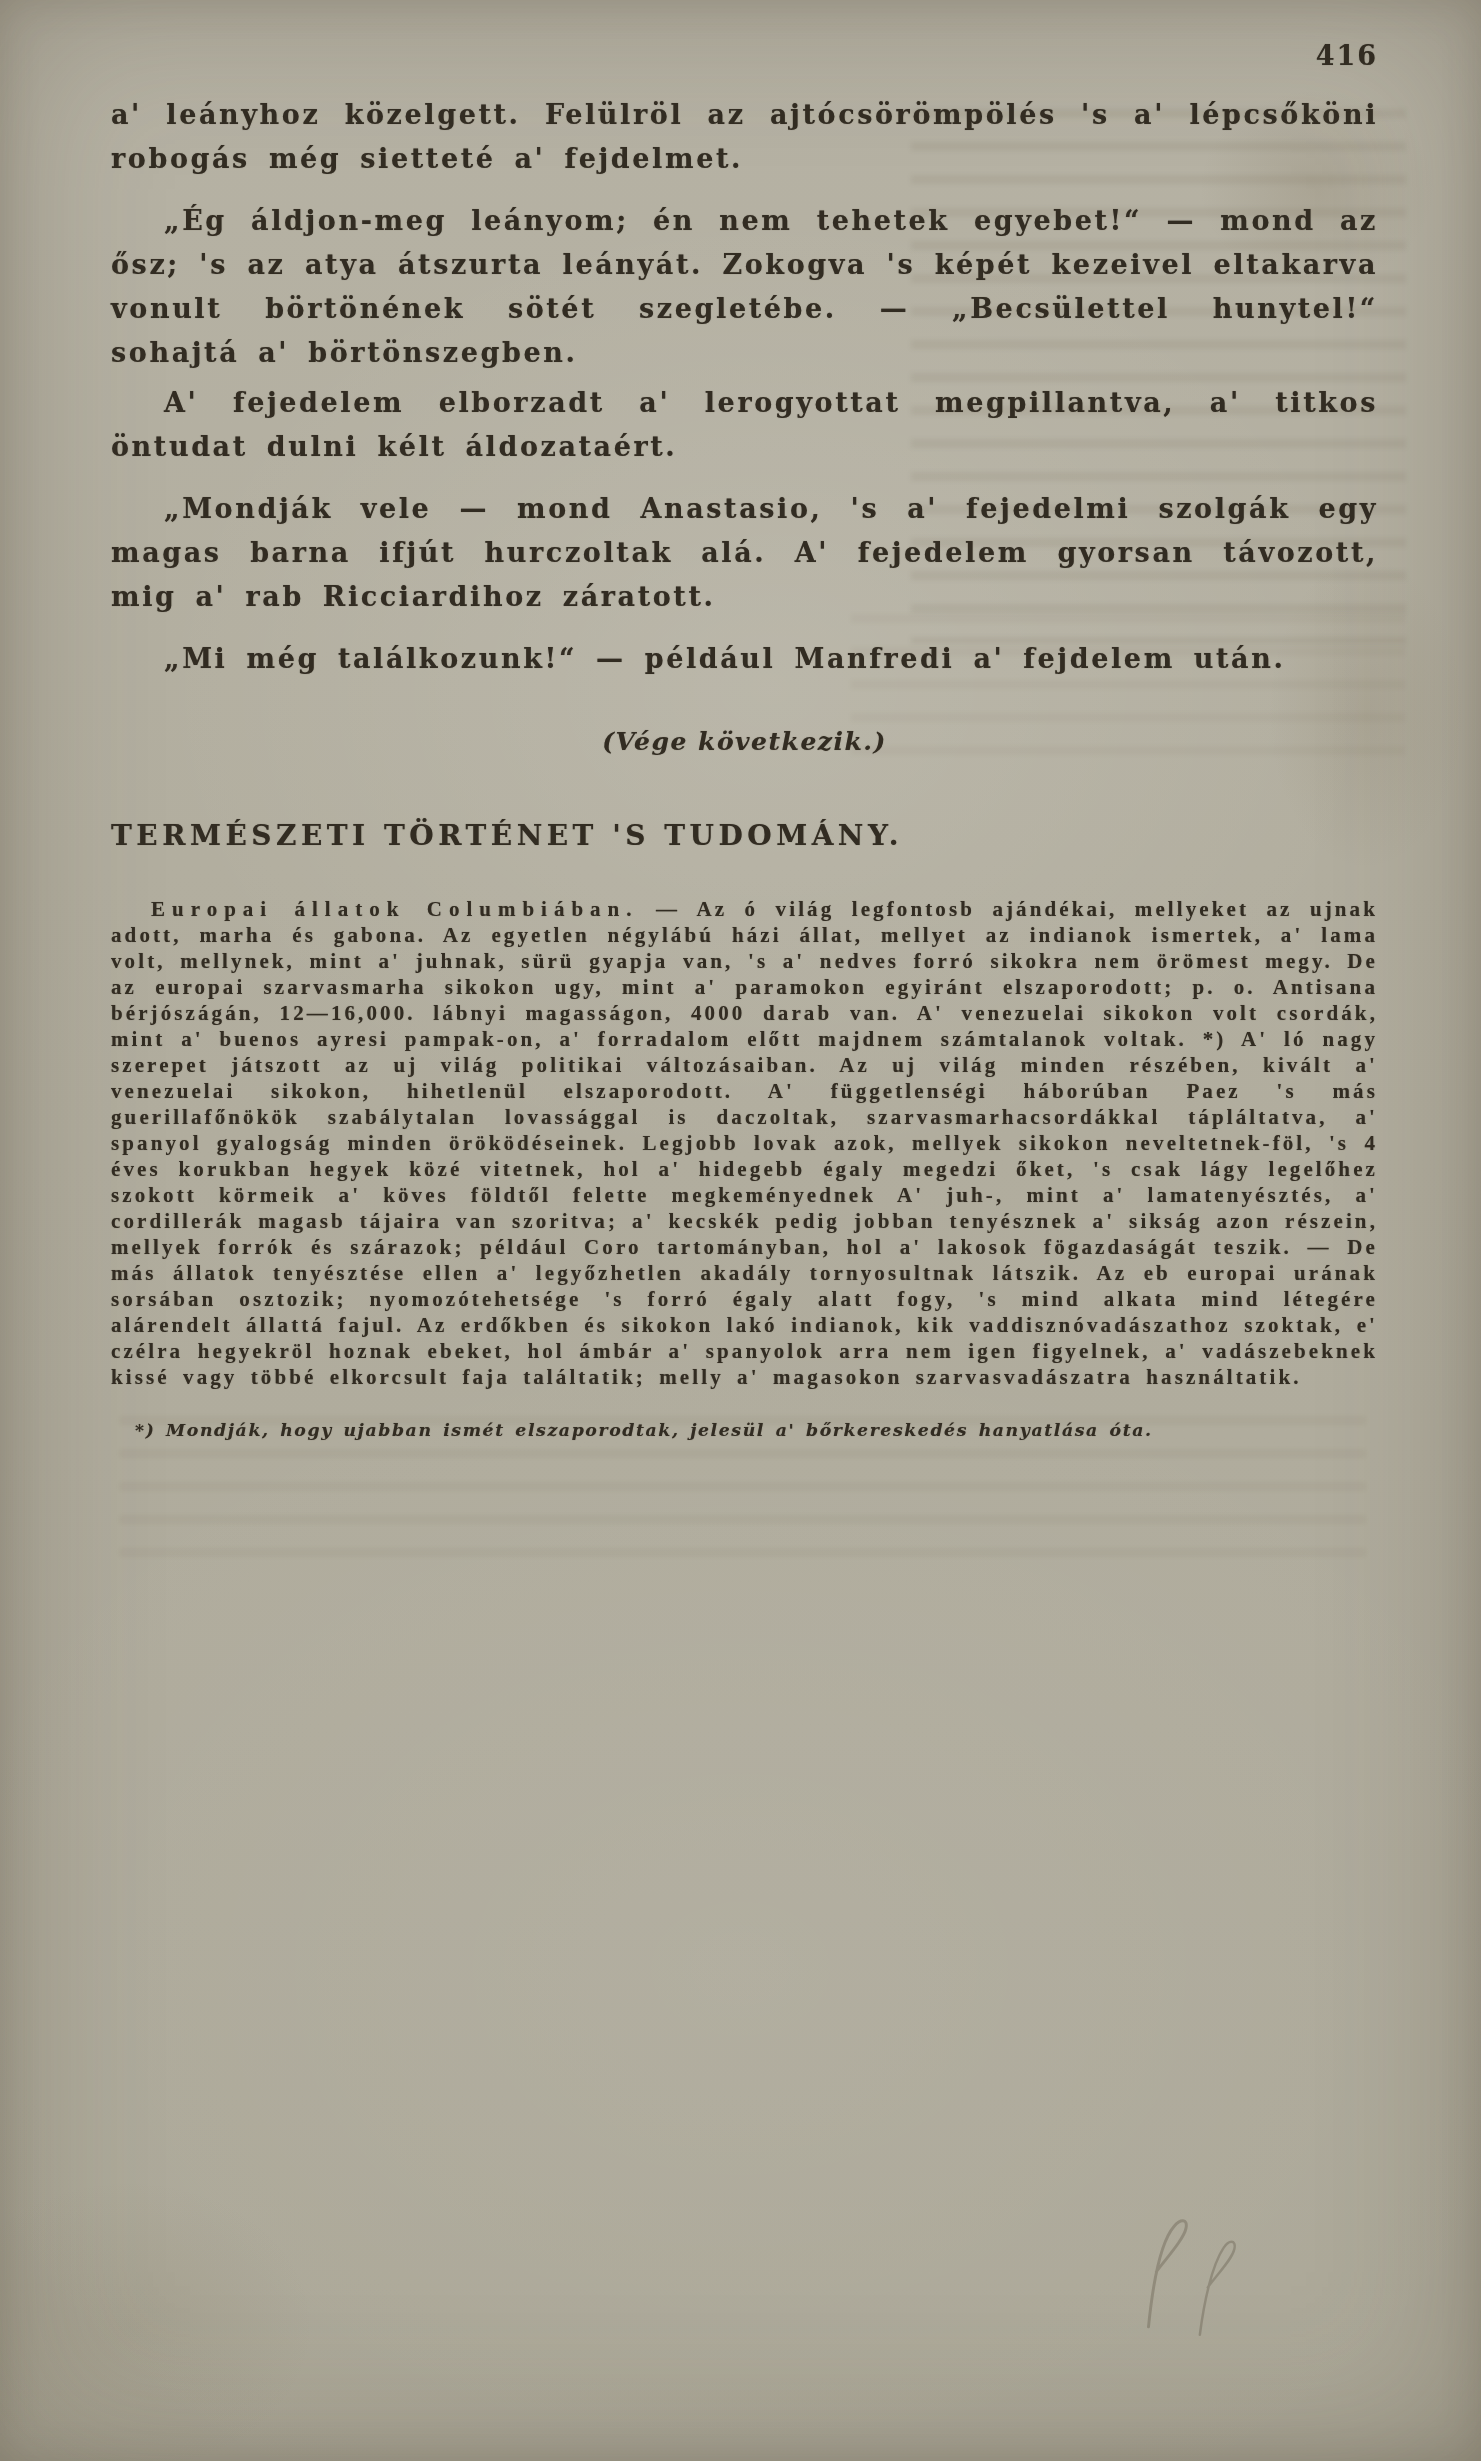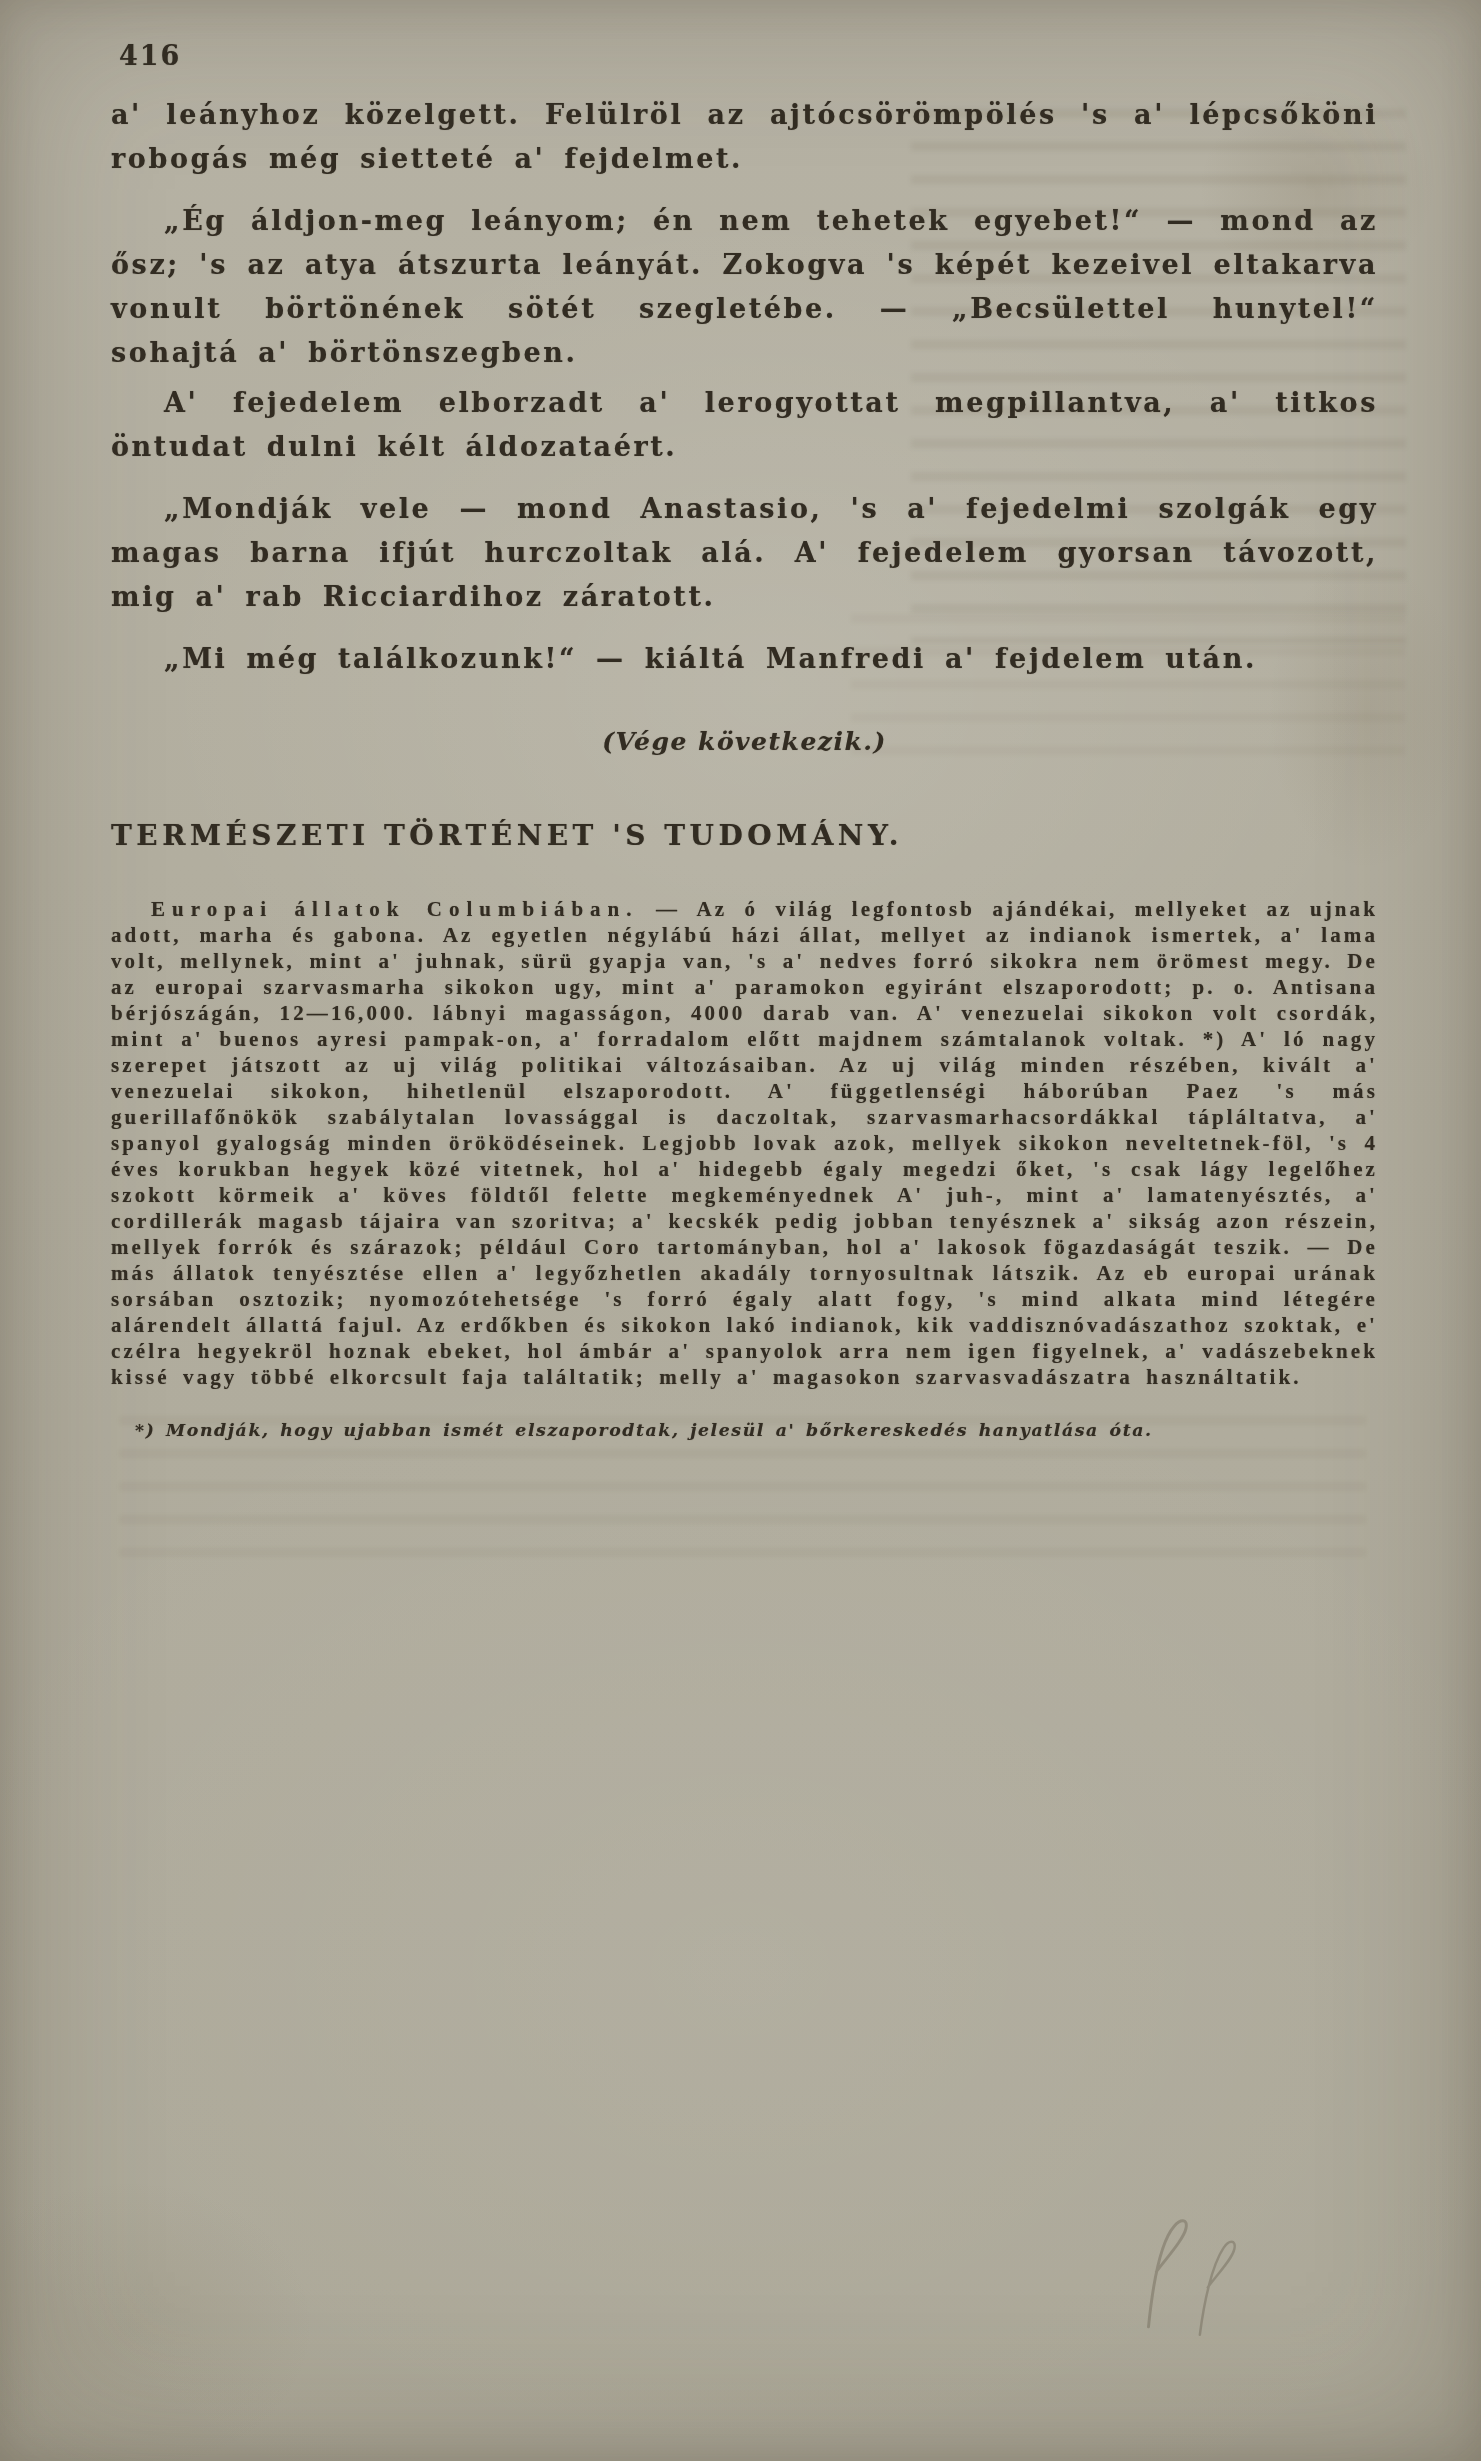--- a/index.html
+++ b/index.html
@@ -50,21 +50,22 @@
     left: 111px;
     right: 103px;
     top: 40px;
     text-shadow: 0 0 1px rgba(50,44,34,0.45);
   }
 
   .page-number {
     font-size: 27px;
     font-weight: bold;
     letter-spacing: 2px;
-    margin: 0 0 22px 8px;
+    margin: 0 0 22px 16px;
+    text-align: right;
   }
 
   p { margin: 0; }
 
   .story {
     font-size: 27px;
     font-weight: bold;
     line-height: 44px;
     text-align: justify;
     letter-spacing: 2.6px;
@@ -139,21 +140,21 @@
 
     <p class="story">a' leányhoz közelgett. Felülröl az ajtócsörömpölés 's a' lépcsőköni robogás még sietteté a' fejdelmet.</p>
 
 
     <p class="story ind gap">„Ég áldjon-meg leányom; én nem tehetek egyebet!“ — mond az ősz; 's az atya átszurta leányát. Zokogva 's képét kezeivel eltakarva vonult börtönének sötét szegletébe. — „Becsülettel hunytel!“ sohajtá a' börtönszegben.</p>
 
     <p class="story ind">A' fejedelem elborzadt a' lerogyottat megpillantva, a' titkos öntudat dulni kélt áldozataért.</p>
 
     <p class="story ind gap">„Mondják vele — mond Anastasio, 's a' fejedelmi szolgák egy magas barna ifjút hurczoltak alá. A' fejedelem gyorsan távozott, mig a' rab Ricciardihoz záratott.</p>
 
-    <p class="story ind gap">„Mi még találkozunk!“ — kiáltá Manfredi a' fejdelem után.</p>
+    <p class="story ind gap">„Mi még találkozunk!“ — például Manfredi a' fejdelem után.</p>
 
     <p class="vege">(Vége következik.)</p>
 
     <h2 class="heading">TERMÉSZETI TÖRTÉNET 'S TUDOMÁNY.</h2>
 
     <p class="article"><span class="lead">Europai állatok Columbiában.</span><span> — Az ó világ legfontosb ajándékai, mellyeket az ujnak adott, marha és gabona. Az egyetlen négylábú házi állat, mellyet az indianok ismertek, a' lama volt, mellynek, mint a' juhnak, sürü gyapja van, 's a' nedves forró sikokra nem örömest megy. De az europai szarvasmarha sikokon ugy, mint a' paramokon egyiránt elszaporodott; p. o. Antisana bérjószágán, 12—16,000. lábnyi magasságon, 4000 darab van. A' venezuelai sikokon volt csordák, mint a' buenos ayresi pampak-on, a' forradalom előtt majdnem számtalanok voltak. *) A' ló nagy szerepet játszott az uj világ politikai változásaiban. Az uj világ minden részében, kivált a' venezuelai sikokon, hihetlenül elszaporodott. A' függetlenségi háborúban Paez 's más guerillafőnökök szabálytalan lovassággal is daczoltak, szarvasmarhacsordákkal tápláltatva, a' spanyol gyalogság minden öröködéseinek. Legjobb lovak azok, mellyek sikokon neveltetnek-föl, 's 4 éves korukban hegyek közé vitetnek, hol a' hidegebb égaly megedzi őket, 's csak lágy legelőhez szokott körmeik a' köves földtől felette megkeményednek A' juh-, mint a' lamatenyésztés, a' cordillerák magasb tájaira van szoritva; a' kecskék pedig jobban tenyésznek a' sikság azon részein, mellyek forrók és szárazok; például Coro tartományban, hol a' lakosok fögazdaságát teszik. — De más állatok tenyésztése ellen a' legyőzhetlen akadály tornyosultnak látszik. Az eb europai urának sorsában osztozik; nyomozótehetsége 's forró égaly alatt fogy, 's mind alkata mind létegére alárendelt állattá fajul. Az erdőkben és sikokon lakó indianok, kik vaddisznóvadászathoz szoktak, e' czélra hegyekröl hoznak ebeket, hol ámbár a' spanyolok arra nem igen figyelnek, a' vadászebeknek kissé vagy többé elkorcsult faja találtatik; melly a' magasokon szarvasvadászatra használtatik.</span></p>
 
     <p class="footnote">*) Mondják, hogy ujabban ismét elszaporodtak, jelesül a' bőrkereskedés hanyatlása óta.</p>
 
   </div>

